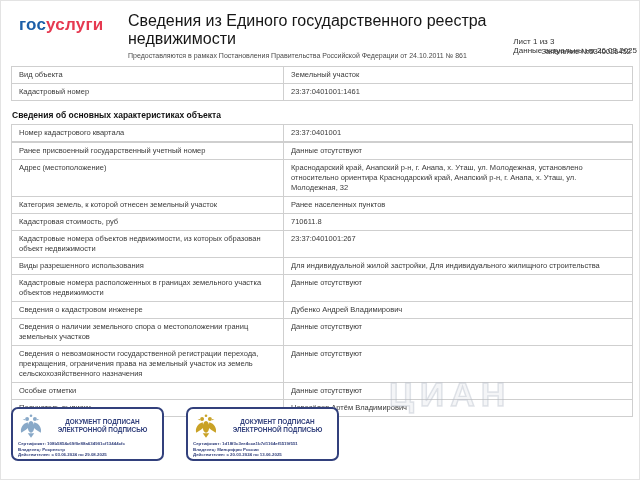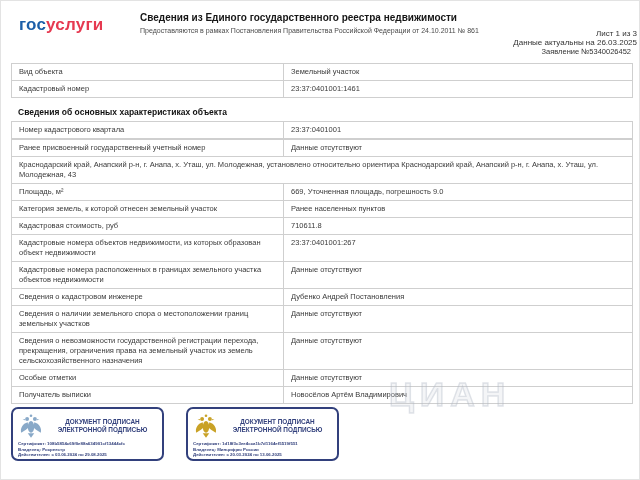--- a/index.html
+++ b/index.html
@@ -3,57 +3,57 @@
 <meta charset="utf-8">
 <style>
   * { margin:0; padding:0; box-sizing:border-box; }
   html,body { width:640px; height:480px; background:#f2f2f2; }
   body { font-family:"Liberation Sans", sans-serif; color:#3a3a3a; }
   .page {
     position:relative; width:640px; height:480px; background:#ffffff;
     border:1px solid #e3e3e3; overflow:hidden; padding:8px 8px 0 10px;
   }
   
-  .header { display:flex; align-items:flex-start; margin-bottom:7px;gap:12px; }
+  .header { display:flex; align-items:flex-start; margin-bottom:7px; }
   .logo { font-size:17px; font-weight:bold; letter-spacing:.2px; padding:6px 0 0 8px; width:117px; flex:none; }
   .logo .p1 { color:#1b5ea8; }
   .logo .p2 { color:#e63950; }
   .titles { flex:1; padding-top:3px; }
-  .doc-title { font-size:10px; font-weight:bold; color:#161616; margin-bottom:4px; }
+  .doc-title { font-size:16px; font-weight:normal; color:#161616; margin-bottom:4px; }
   .doc-subtitle { font-size:7px; color:#4a4a4a; }
   .application { flex:none; font-size:7.5px; color:#333; padding-top:6px; text-align:right; width:118px;margin-top:32px; }
   
   .tbl { width:622px; }
   .row { display:flex; border:1px solid #cfcfcf; margin-top:-1px; background:#fff; }
   .row:first-child { margin-top:0; }
   .cell { font-size:7.5px; line-height:10px; padding:3px 7px; }
   .cell.label { width:272px; flex:none; border-right:1px solid #cfcfcf; }
   .cell.value { flex:1; }
-  .section-title { font-size:8.5px; font-weight:bold; color:#111; margin:9px 0 4px 7px; }
+  .section-title { font-size:8.5px; font-weight:bold; color:#111; margin:9px 0 4px 1px; }
   
   .watermark {
     position:absolute; left:388px; top:374px; font-size:34px; font-weight:bold;
     letter-spacing:6px; color:rgba(195,201,212,0.18);
     -webkit-text-stroke:1.4px rgba(176,183,196,0.38); pointer-events:none;
   }
   
   .footer { position:absolute; left:10px; right:10px; top:406px; display:flex; }
   .stamps { display:flex; gap:22px; }
   .stamp {
     width:153px; height:54px; border:2px solid #32407c; border-radius:7px;
     padding:3px 5px 2px 5px; background:#fff;
   }
   .stamp-top { display:flex; align-items:center; gap:4px; }
   .eagle { flex:none; width:26px; height:27px; }
   .stamp-title {
     flex:1; font-size:6.4px; line-height:7.6px; font-weight:bold; color:#32407c;
     text-align:center; text-transform:uppercase;
   }
   .stamp-lines { margin-top:2px; font-size:4.4px; line-height:5.6px; color:#32407c; font-weight:bold; }
-  .page-info { position:absolute; right:2px; top:28px; text-align:right; }
+  .page-info { position:absolute; right:2px; top:36px; }
   .sheet { font-size:8px; color:#333; }
   .actual { font-size:8px; color:#333; }
 </style>
 </head>
 <body>
 
 <div class="page">
 
   <div class="header">
     <div class="logo">
@@ -84,45 +84,46 @@
       <div class="cell label">Номер кадастрового квартала</div>
       <div class="cell value">23:37:0401001</div>
     </div>
     <div class="row">
     </div>
     <div class="row">
       <div class="cell label">Ранее присвоенный государственный учетный номер</div>
       <div class="cell value">Данные отсутствуют</div>
     </div>
     <div class="row">
-      <div class="cell value">Краснодарский край, Анапский р-н, г. Анапа, х. Уташ, ул. Молодежная, установлено относительно ориентира Краснодарский край, Анапский р-н, г. Анапа, х. Уташ, ул. Молодежная, 43</div>
-    </div>
-    <div class="row">
-      <div class="cell label">Площадь, м²</div>
-      <div class="cell value">669, Уточненная площадь, погрешность 9.0</div>
+      <div class="cell label">Адрес (местоположение)</div>
+      <div class="cell value">Краснодарский край, Анапский р-н, г. Анапа, х. Уташ, ул. Молодежная, установлено относительно ориентира Краснодарский край, Анапский р-н, г. Анапа, х. Уташ, ул. Молодежная, 32</div>
     </div>
     <div class="row">
       <div class="cell label">Категория земель, к которой отнесен земельный участок</div>
       <div class="cell value">Ранее населенных пунктов</div>
     </div>
     <div class="row">
       <div class="cell label">Кадастровая стоимость, руб</div>
       <div class="cell value">710611.8</div>
     </div>
     <div class="row">
       <div class="cell label">Кадастровые номера объектов недвижимости, из которых образован объект недвижимости</div>
       <div class="cell value">23:37:0401001:267</div>
     </div>
     <div class="row">
+      <div class="cell label">Виды разрешенного использования</div>
+      <div class="cell value">Для индивидуальной жилой застройки, Для индивидуального жилищного строительства</div>
+    </div>
+    <div class="row">
       <div class="cell label">Кадастровые номера расположенных в границах земельного участка объектов недвижимости</div>
       <div class="cell value">Данные отсутствуют</div>
     </div>
     <div class="row">
       <div class="cell label">Сведения о кадастровом инженере</div>
-      <div class="cell value">Дубенко Андрей Постановления</div>
+      <div class="cell value">Дубенко Андрей Владимирович</div>
     </div>
     <div class="row">
       <div class="cell label">Сведения о наличии земельного спора о местоположении границ земельных участков</div>
       <div class="cell value">Данные отсутствуют</div>
     </div>
     <div class="row">
       <div class="cell label">Сведения о невозможности государственной регистрации перехода, прекращения, ограничения права на земельный участок из земель сельскохозяйственного назначения</div>
       <div class="cell value">Данные отсутствуют</div>
     </div>
     <div class="row">

